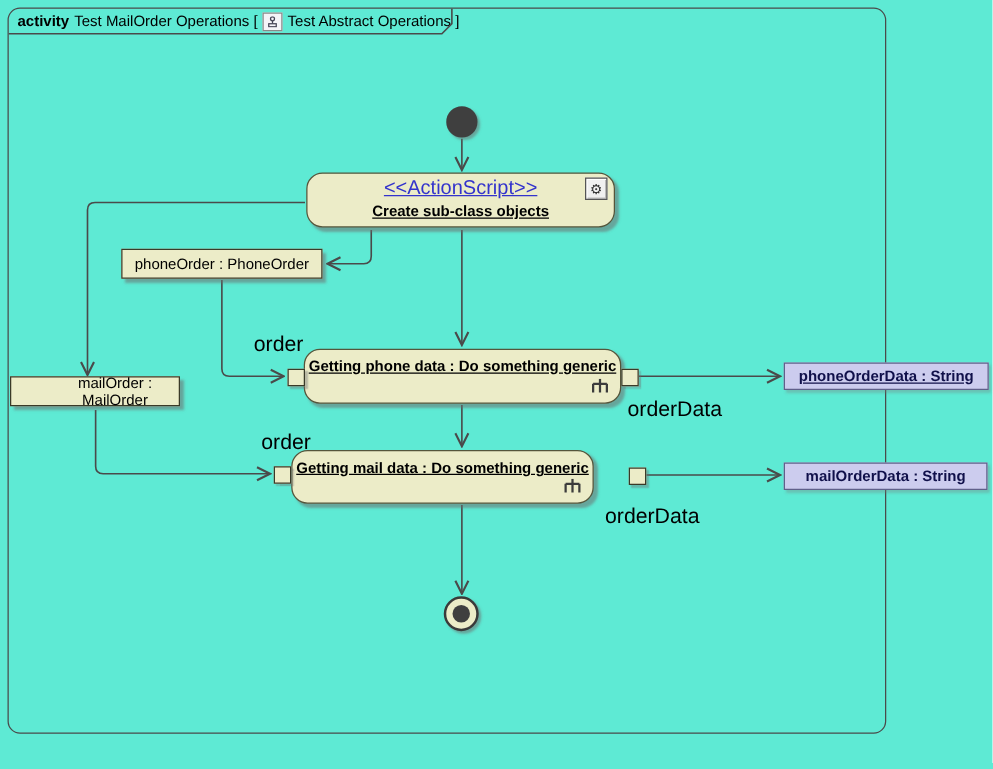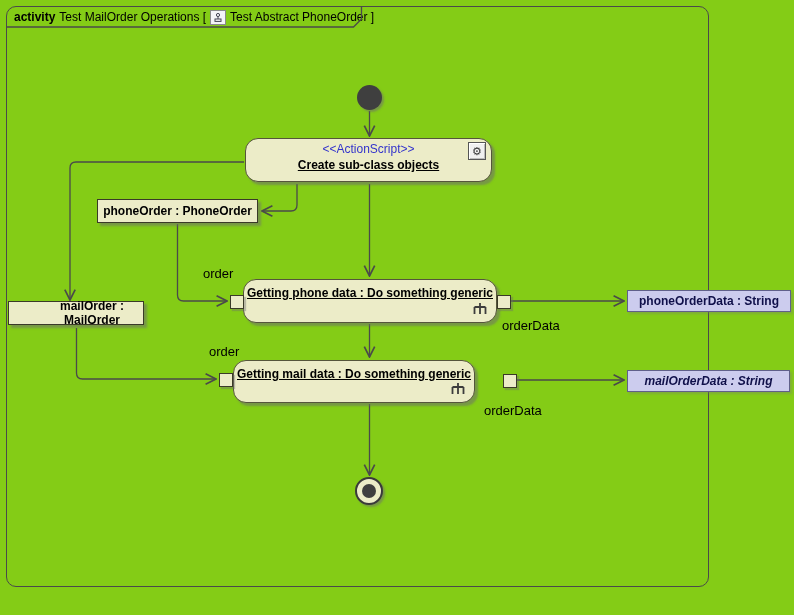--- a/index.html
+++ b/index.html
@@ -1,17 +1,17 @@
 <!DOCTYPE html>
 <html style="--node-fill: #ECECC8; --node-border: #55553B; --object-fill: #CCCCEE; --object-border: #60608A; --object-text: #10104A; --stereotype: #3333CC; --edge: #4A4A4A;"><head>
 <meta charset="utf-8">
 <style>
   html,body { margin:0; padding:0; background:#ffffff; }
   .canvas {
-    position:relative; width:794px; height:615px; background:#84cc16;
+    position:relative; width:794px; height:615px; background:#5eead4;
     font-family:"Liberation Sans", sans-serif; overflow:hidden; color:#000;
   }
   
   .frame {
     position:absolute; left:6px; top:6px; width:701px; height:579px;
     border:1.4px solid var(--edge,#4a4a4a); border-radius:10px;
   }
   .frame-tab {
     position:absolute; left:8px; top:8px; height:18px;
     display:flex; align-items:center; gap:4px; padding-left:6px;
@@ -25,34 +25,34 @@
   
   svg.edges { position:absolute; left:0; top:0; pointer-events:none; }
   svg.edges path { pointer-events:stroke; }
   
   .action {
     position:absolute; background:var(--node-fill,#ECECC8);
     border:1.5px solid var(--node-border,#55553B); border-radius:13px;
     box-shadow:3px 3px 2px rgba(110,110,110,0.55);
     text-align:center; font-size:12px; font-weight:bold; box-sizing:border-box;
   }
-  .stereotype { font-weight:normal; color:var(--stereotype,#3333CC); padding-top:3px; font-size:12px; }
+  .stereotype { font-weight:normal; color:var(--stereotype,#3333CC); padding-top:3px; font-size:16px;text-decoration:underline; }
   .action .name { padding-top:2px;text-decoration:underline; }
   .action.single .name { padding-top:6px; }
   .badge {
     position:absolute; top:3px; right:5px; width:16px; height:16px;
     border:1px solid #555; background:#f0f0f0; display:flex; align-items:center;
     justify-content:center; font-size:11px; font-weight:normal; color:#333;
     box-shadow:inset 1px 1px 0 #fff, inset -1px -1px 0 #bbb;
   }
   .rake { position:absolute; right:9px; bottom:4px; }
   .objnode {
     position:absolute; background:var(--node-fill,#ECECC8); border:1px solid #3a3a28;
     box-shadow:3px 3px 2px rgba(110,110,110,0.55);
-    font-size:12px; font-weight:bold; text-align:center; box-sizing:border-box;
+    font-size:12px; font-weight:normal; text-align:center; box-sizing:border-box;
     display:flex; align-items:center; justify-content:center;
   }
   .dataobj {
     position:absolute; background:var(--object-fill,#CCCCEE);
     border:1px solid var(--object-border,#60608A); color:var(--object-text,#10104A);
     font-size:12px; font-weight:bold; text-align:center; box-sizing:border-box;
     display:flex; align-items:center; justify-content:center;
     box-shadow:2px 2px 2px rgba(120,120,120,0.35);
   }
   .pin {
@@ -64,39 +64,39 @@
     background:#3f3f3f; border-radius:50%;
     box-shadow:2px 2px 2px rgba(110,110,110,0.55);
   }
   .final-node {
     position:absolute; left:355px; top:477px; width:28px; height:28px;
     background:var(--node-fill,#ECECC8); border:2px solid #3a3a3a; border-radius:50%;
     box-sizing:border-box; display:flex; align-items:center; justify-content:center;
     box-shadow:2px 2px 2px rgba(110,110,110,0.55);
   }
   .final-node .dot { width:14px; height:14px; background:#3f3f3f; border-radius:50%; }
-  .edge-label { position:absolute; font-size:13px; color:#000; white-space:nowrap; }
+  .edge-label { position:absolute; font-size:17px; color:#000; white-space:nowrap; }
 </style>
 </head>
 <body>
 
 <div class="canvas">
 
   <div class="frame"></div>
   <div class="frame-tab">
     <span class="kw">activity</span>
     <span>Test MailOrder Operations [</span>
     <span class="diagram-icon-box">
       <svg width="10" height="9" viewBox="0 0 10 9">
         <circle cx="5" cy="2" r="1.6" fill="none" stroke="#445" stroke-width="1"></circle>
         <line x1="5" y1="3.6" x2="5" y2="6" stroke="#445" stroke-width="1"></line>
         <rect x="2" y="6" width="6" height="2.4" fill="none" stroke="#445" stroke-width="1"></rect>
       </svg>
     </span>
-    <span>Test Abstract PhoneOrder ]</span>
+    <span>Test Abstract Operations ]</span>
   </div>
 
   <svg class="edges" width="794" height="615" viewBox="0 0 794 615">
     <defs>
       <marker id="arr" viewBox="0 0 10 10" refX="9" refY="5" markerWidth="10" markerHeight="10" orient="auto-start-reverse">
         <path d="M1,1 L9,5 L1,9" fill="none" stroke="#4A4A4A" stroke-width="1.3"></path>
       </marker>
     </defs>
 
     <path d="M361.5,7 L361.5,19 L353.5,27 L7,27" fill="none" stroke="#4A4A4A" stroke-width="1.3"></path>
@@ -145,24 +145,24 @@
     <div class="name">Getting mail data : Do something generic</div>
     <span class="rake">
       <svg width="14" height="12" viewBox="0 0 14 12">
         <path d="M7,0 L7,11 M1.5,4 L12.5,4 M1.5,4 L1.5,11 M12.5,4 L12.5,11" stroke="#3c3c3c" stroke-width="1.8" fill="none"></path>
       </svg>
     </span>
   </div>
   <div class="pin" style="left:219px; top:373px;"></div>
   <div class="pin" style="left:503px; top:374px;"></div>
 
-  <div class="dataobj" style="left:627px; top:290px; width:164px; height:22px;">
+  <div class="dataobj" style="left:627px; top:290px; width:164px; height:22px;text-decoration:underline;">
     <span>phoneOrderData : String</span>
   </div>
-  <div class="dataobj" style="left:627px; top:370px; width:163px; height:22px;font-style:italic;">
+  <div class="dataobj" style="left:627px; top:370px; width:163px; height:22px;">
     <span>mailOrderData : String</span>
   </div>
 
   <div class="final-node">
     <div class="dot"></div>
   </div>
 
   <div class="edge-label" style="left:203px; top:266px;">order</div>
   <div class="edge-label" style="left:502px; top:318px;">orderData</div>
   <div class="edge-label" style="left:209px; top:344px;">order</div>

